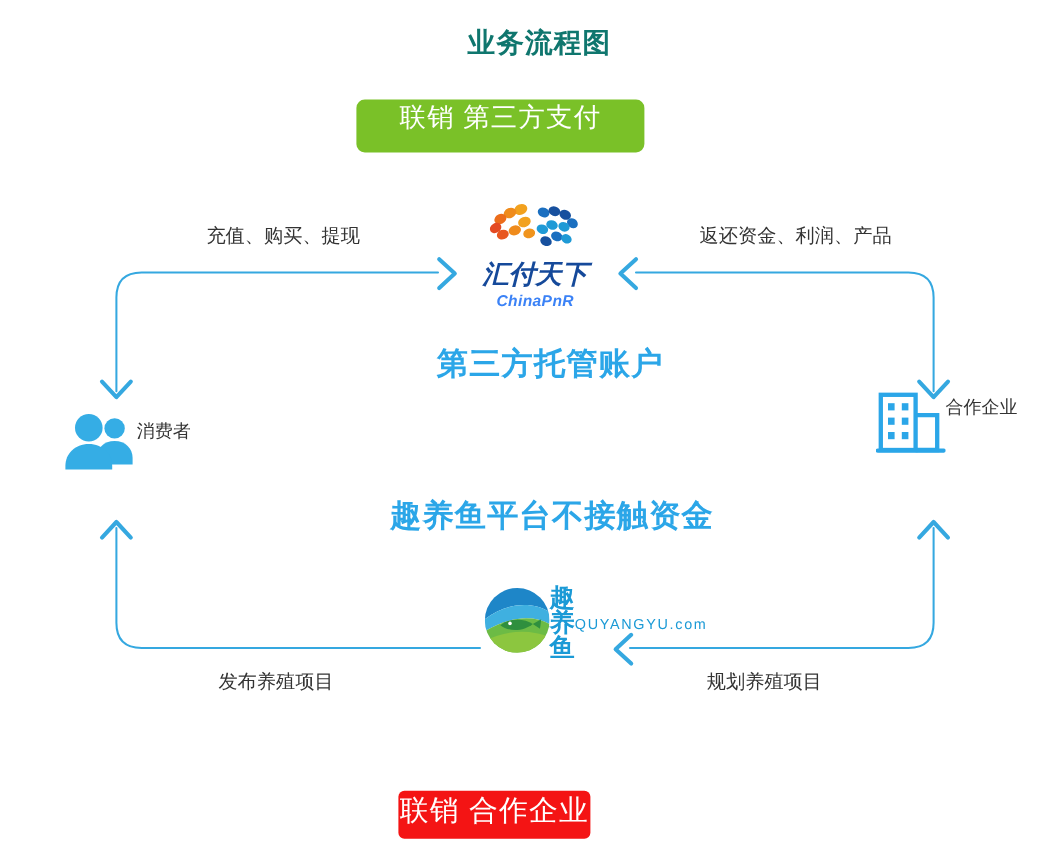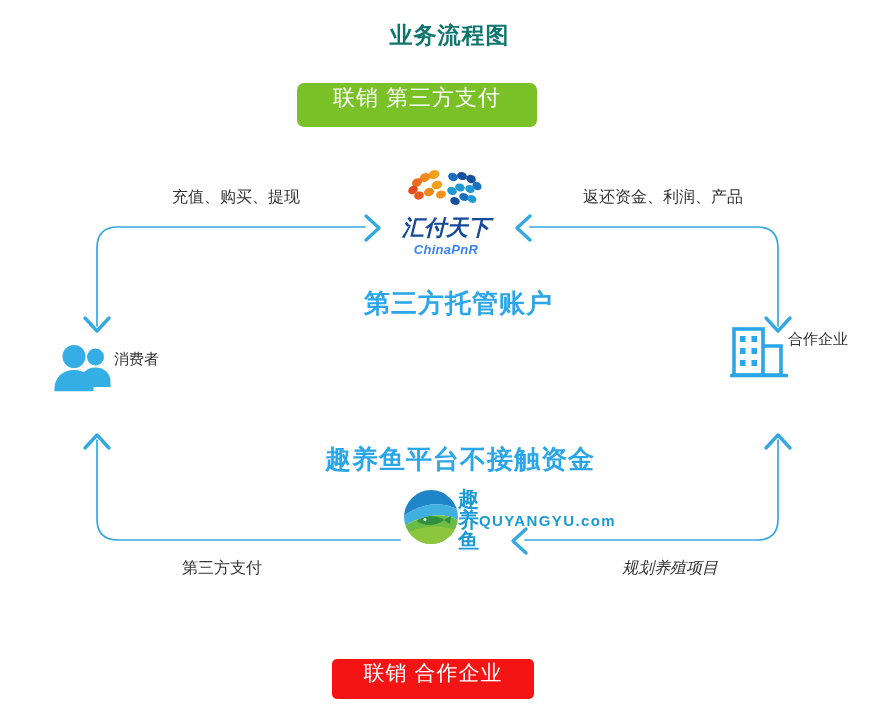--- a/index.html
+++ b/index.html
@@ -47,54 +47,54 @@
     left: 297px;
     top: 83px;
     width: 240px;
     height: 44px;
     background: #7ac128;
     border-radius: 7px;
   }
   .badge-red {
     left: 332px;
     top: 659px;
-    width: 202px;
+    width: 160px;
     height: 40px;
     background: #f41414;
     border-radius: 5px;
-    font-size: 21px;
+    font-size: 24px;
   }
   
   #flow-svg {
     position: absolute;
     left: 0;
     top: 0;
   }
   
   .edge-label {
     position: absolute;
     font-size: 16px;
     color: #333333;
     white-space: nowrap;
   }
   .lbl-topleft  { left: 172px; top: 187px; }
   .lbl-topright { left: 551px; top: 187px; margin-left: 32px; }
   .lbl-botleft  { left: 182px; top: 558px; }
-  .lbl-botright { left: 622px; top: 558px; font-style: italic; }
+  .lbl-botright { left: 589px; top: 558px; }
   
   .center-caption {
     position: absolute;
     font-size: 26px;
     font-weight: bold;
     color: #2ba6e8;
     white-space: nowrap;
     text-shadow: 0 1px 0 rgba(255,255,255,0.4);
   }
   .cap-escrow   { left: 364px; top: 286px; letter-spacing: 1px; }
-  .cap-nofunds  { left: 325px; top: 442px; letter-spacing: 1px; }
+  .cap-nofunds  { left: 325px; top: 412px; letter-spacing: 1px; }
   
   .node {
     position: absolute;
     display: flex;
     flex-direction: row;
     align-items: flex-start;
   }
   .node-label {
     margin-top: 6px;
     font-size: 15px;
@@ -139,22 +139,22 @@
     align-items: center;
   }
   .qyy-wordmark {
     font-size: 21px;
     font-weight: bold;
     color: #1b9ad6;
     line-height: 1;
     margin-top: 1px;
   }
   .qyy-sub {
-    font-size: 15px;
-    font-weight: bold;
+    font-size: 12px;
+    font-weight: normal;
     color: #1b9ad6;
     letter-spacing: 1.4px;
     margin-top: 2px;
   }
 </style>
 </head>
 <body>
 
 <div id="diagram-root">
 
@@ -193,21 +193,21 @@
       <polyline points="366,216 379,228 366,240"></polyline>
 
       <polyline points="530,216 517,228 530,240"></polyline>
 
       <polyline points="526,529 513,541 526,553"></polyline>
     </g>
   </svg>
 
   <div class="edge-label lbl-topleft">充值、购买、提现</div>
   <div class="edge-label lbl-topright">返还资金、利润、产品</div>
-  <div class="edge-label lbl-botleft">第三方支付</div>
+  <div class="edge-label lbl-botleft">发布养殖项目</div>
   <div class="edge-label lbl-botright">规划养殖项目</div>
 
   <div class="center-caption cap-escrow">第三方托管账户</div>
   <div class="center-caption cap-nofunds">趣养鱼平台不接触资金</div>
 
   <div class="node node-consumer">
     <span>
       <svg width="62" height="48" viewBox="0 0 62 48">
 
         <circle cx="43.5" cy="13" r="8.5" fill="#35ade5"></circle>

